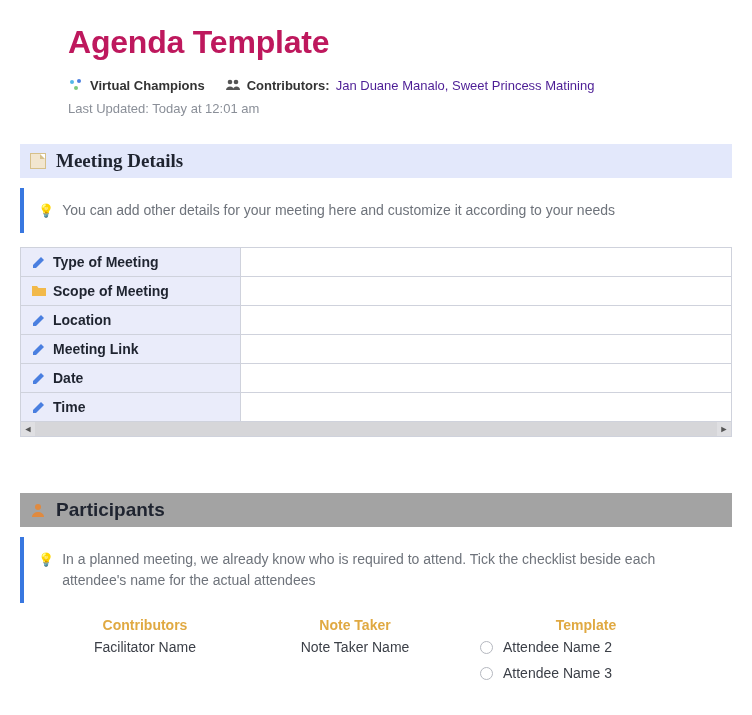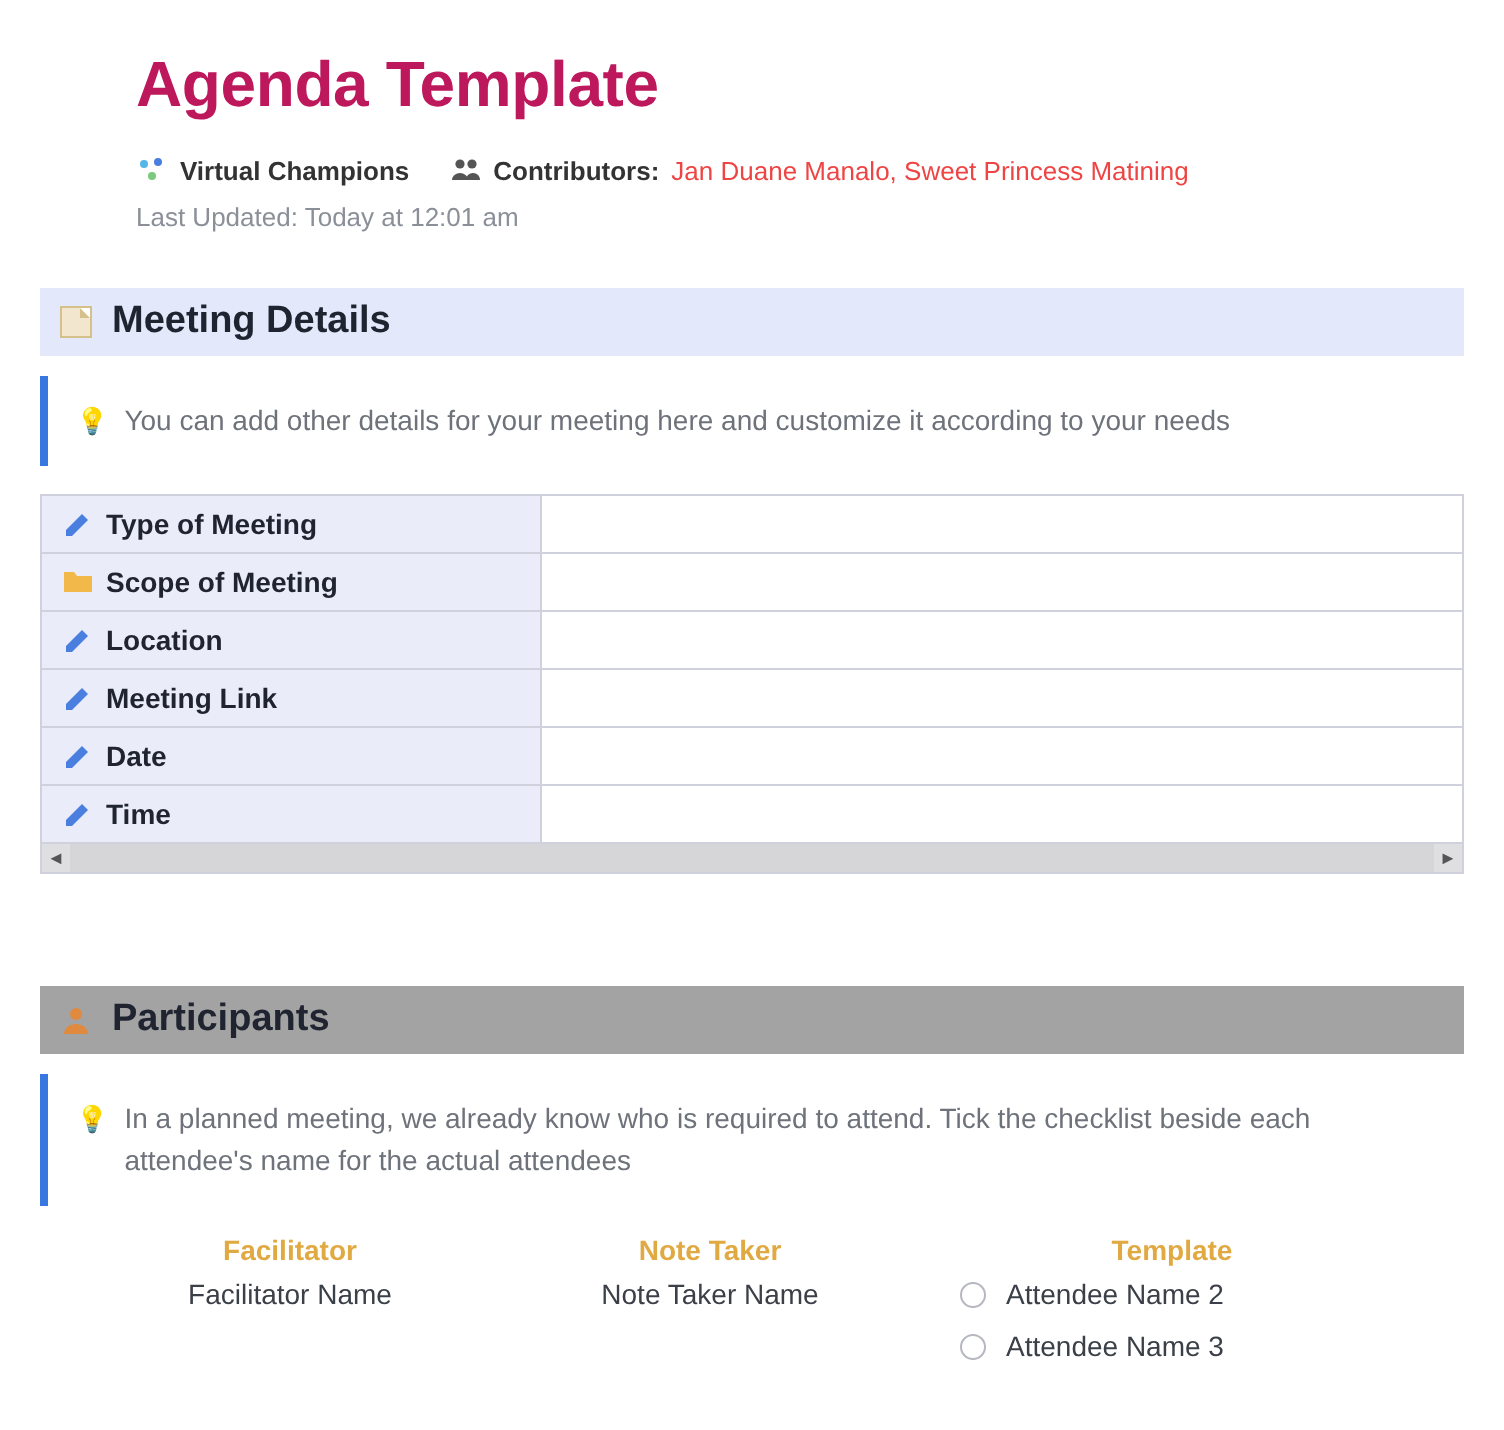--- a/index.html
+++ b/index.html
@@ -23,38 +23,38 @@
       display: flex;
       align-items: flex-end;
       gap: 20px;
       margin-left: 48px;
       margin-bottom: 8px;
       font-size: 13px;
       color: #333;
     }
     .meta-item { display: flex; align-items: center; gap: 6px; }
     .meta-label { font-weight: 600; }
-    .contrib-names { color: #ef4444; }
+    .contrib-names { color: #4c1d95; }
     .last-updated {
       margin-left: 48px;
       font-size: 13px;
       color: #8a8f98;
       margin-bottom: 28px;
     }
     .section-banner {
       display: flex;
       align-items: center;
       gap: 10px;
       padding: 6px 10px;
       font-size: 19px;
       font-weight: 700;
       color: #1f2430;
       margin-bottom: 8px;
     }
-    .banner-blue { background: #e3e8fb; }
+    .banner-blue { background: #e3e8fb; font-family: Liberation Serif, serif; }
     .banner-yellow { background: #a3a3a3; }
     .tip-block {
       border-left: 4px solid #3877e0;
       padding: 12px 14px;
       margin: 10px 0 14px 0;
       font-size: 14px;
       color: #6e737b;
       line-height: 1.5;
     }
     .tip-content { display: flex; align-items: flex-start; gap: 8px; }
@@ -66,21 +66,21 @@
       table-layout: fixed;
     }
     .details-table td {
       border: 1px solid #cfd2dc;
       padding: 6px 10px;
       font-size: 14px;
       vertical-align: middle;
       height: 26px;
     }
     .details-table td.label-cell {
-      width: 250px;
+      width: 220px;
       background: #eaecfa;
       font-weight: 700;
       color: #1f2430;
     }
     .label-inner { display: flex; align-items: center; gap: 6px; }
 
     .scrollbar-sim {
       display: flex;
       align-items: center;
       height: 15px;
@@ -289,21 +289,21 @@
 
 <div class="tip-block">
   <div class="tip-content">
     <span class="bulb">💡</span>
     <span>In a planned meeting, we already know who is required to attend. Tick the checklist beside each attendee's name for the actual attendees</span>
   </div>
 </div>
 
 <div class="participants-cols">
   <div class="col-fac">
-    <div class="col-header">Facilitator</div>
+    <div class="col-header">Contributors</div>
     <div class="col-value">Facilitator Name</div>
   </div>
   <div class="col-note">
     <div class="col-header">Note Taker</div>
     <div class="col-value">Note Taker Name</div>
   </div>
   <div class="col-att">
     <div class="col-header">Template</div>
     <div id="attendees-list">
         <div class="attendee-row">

